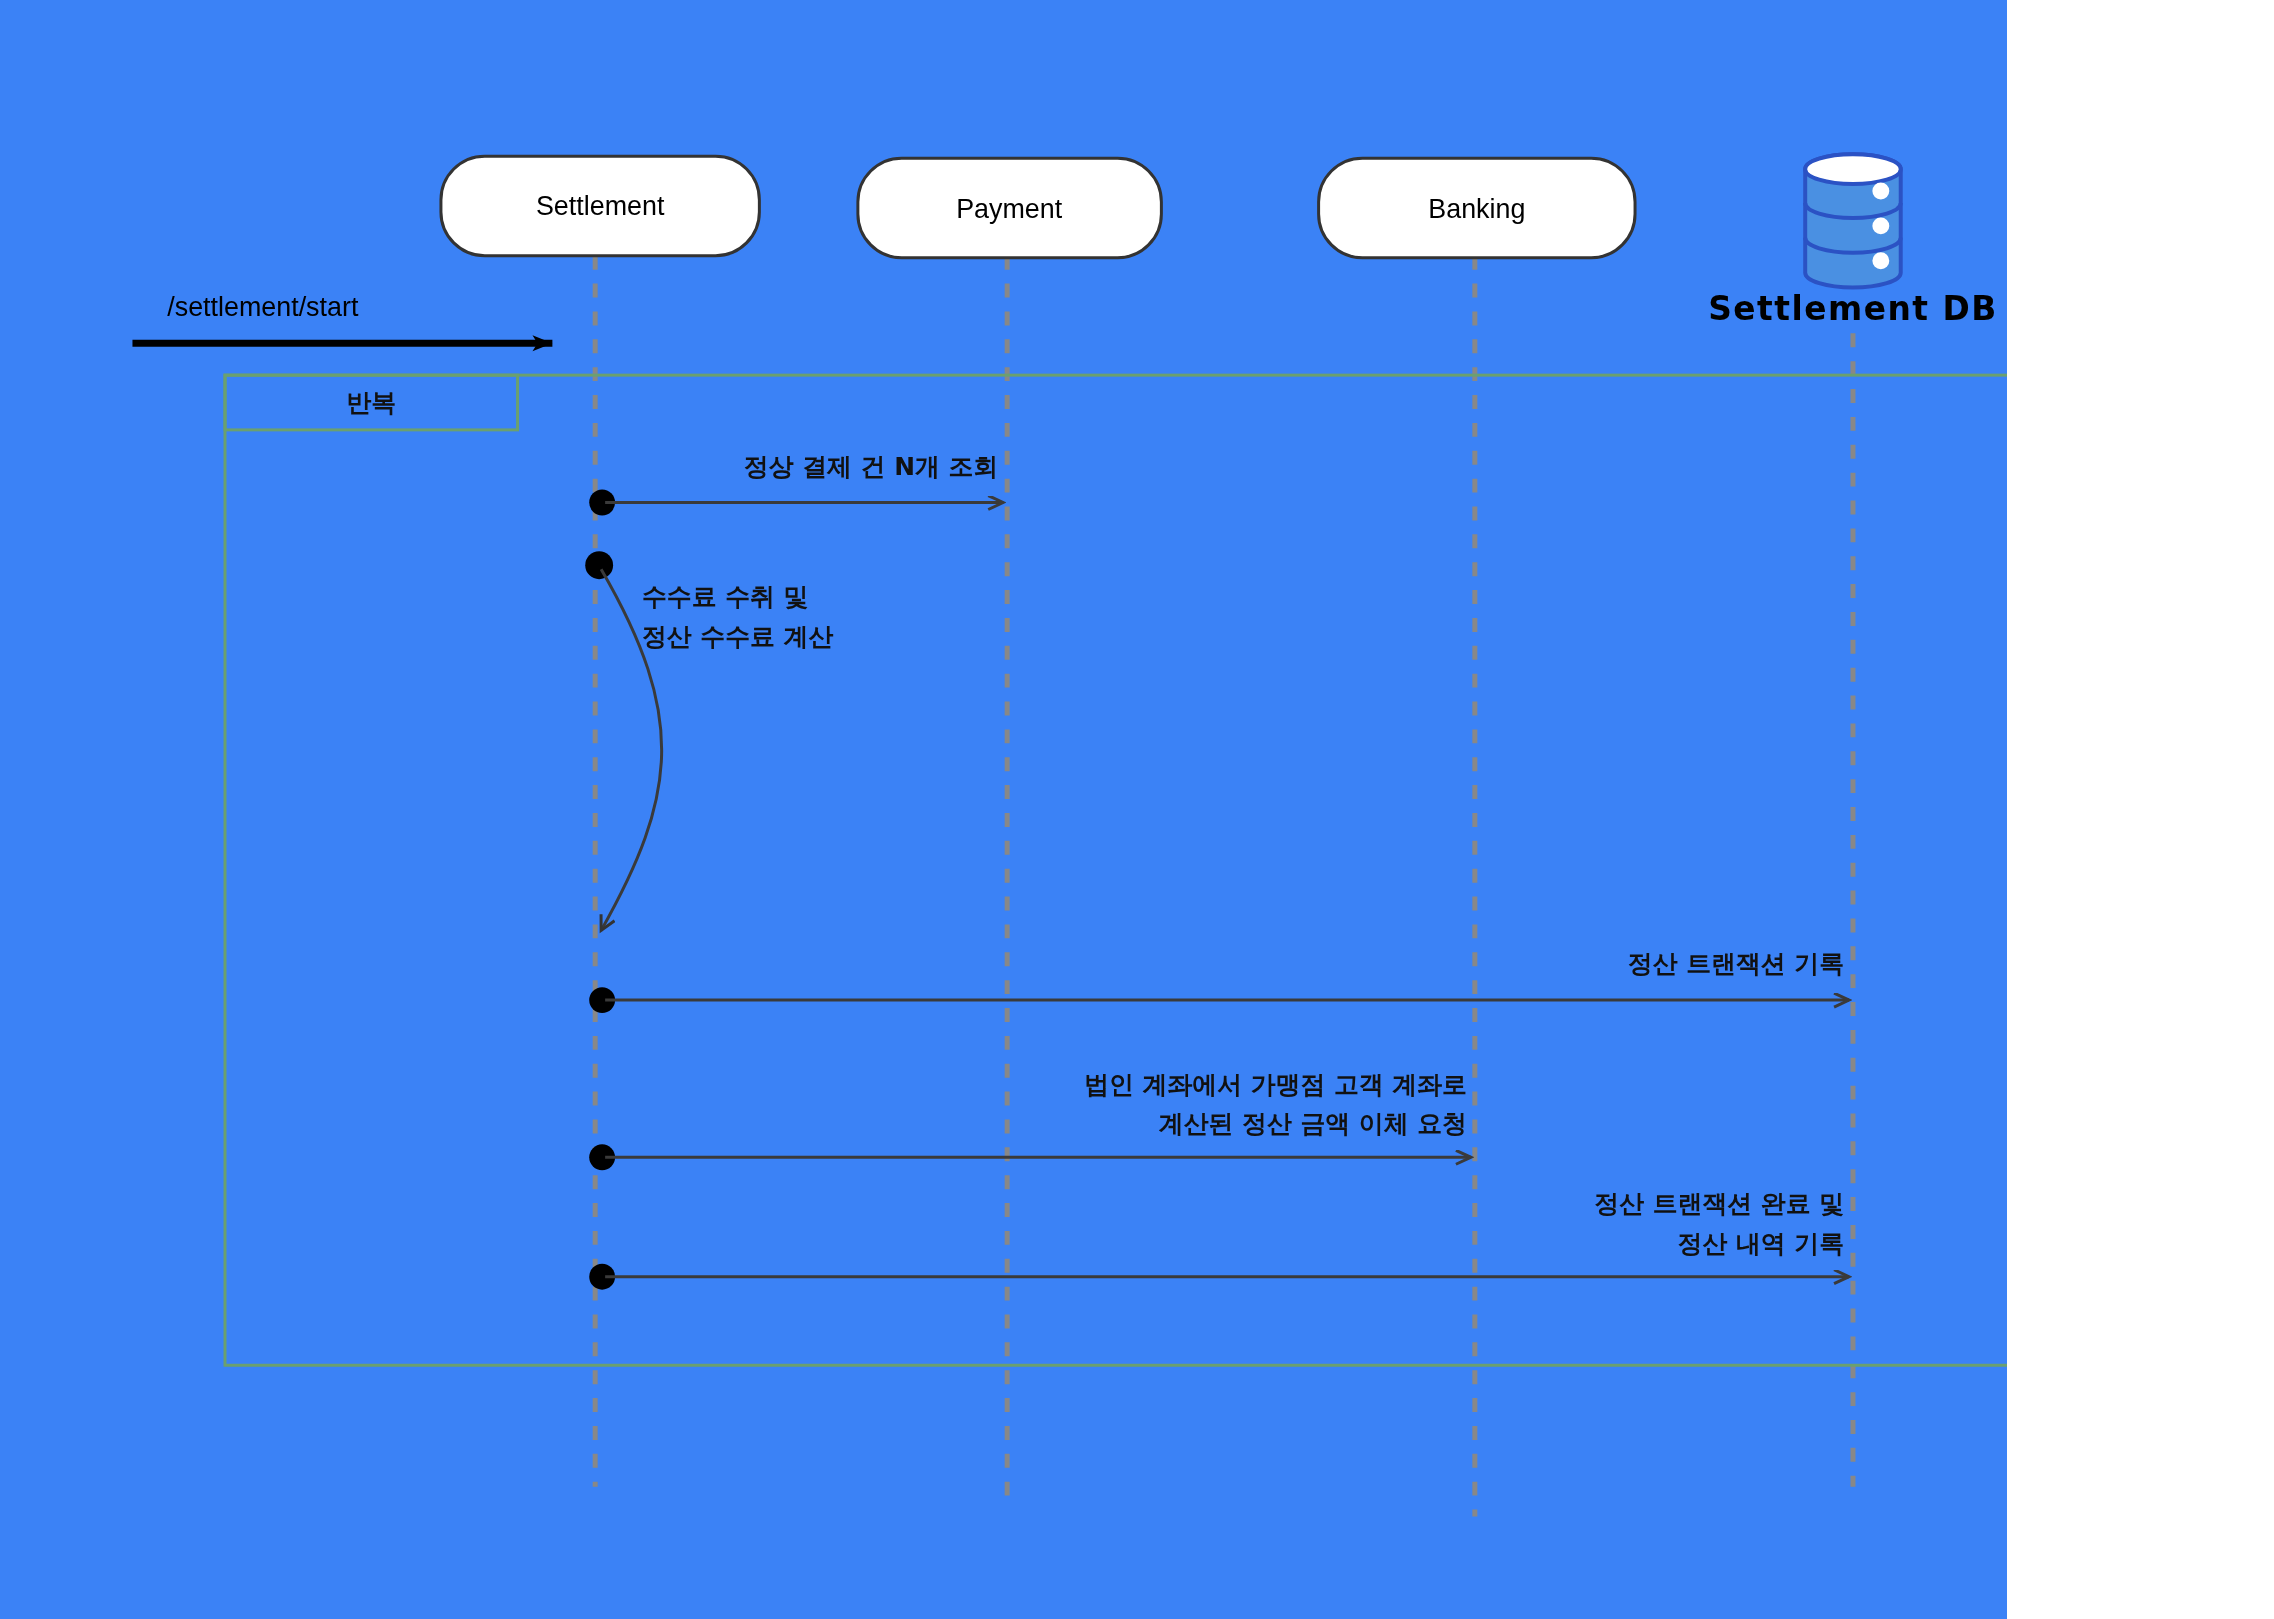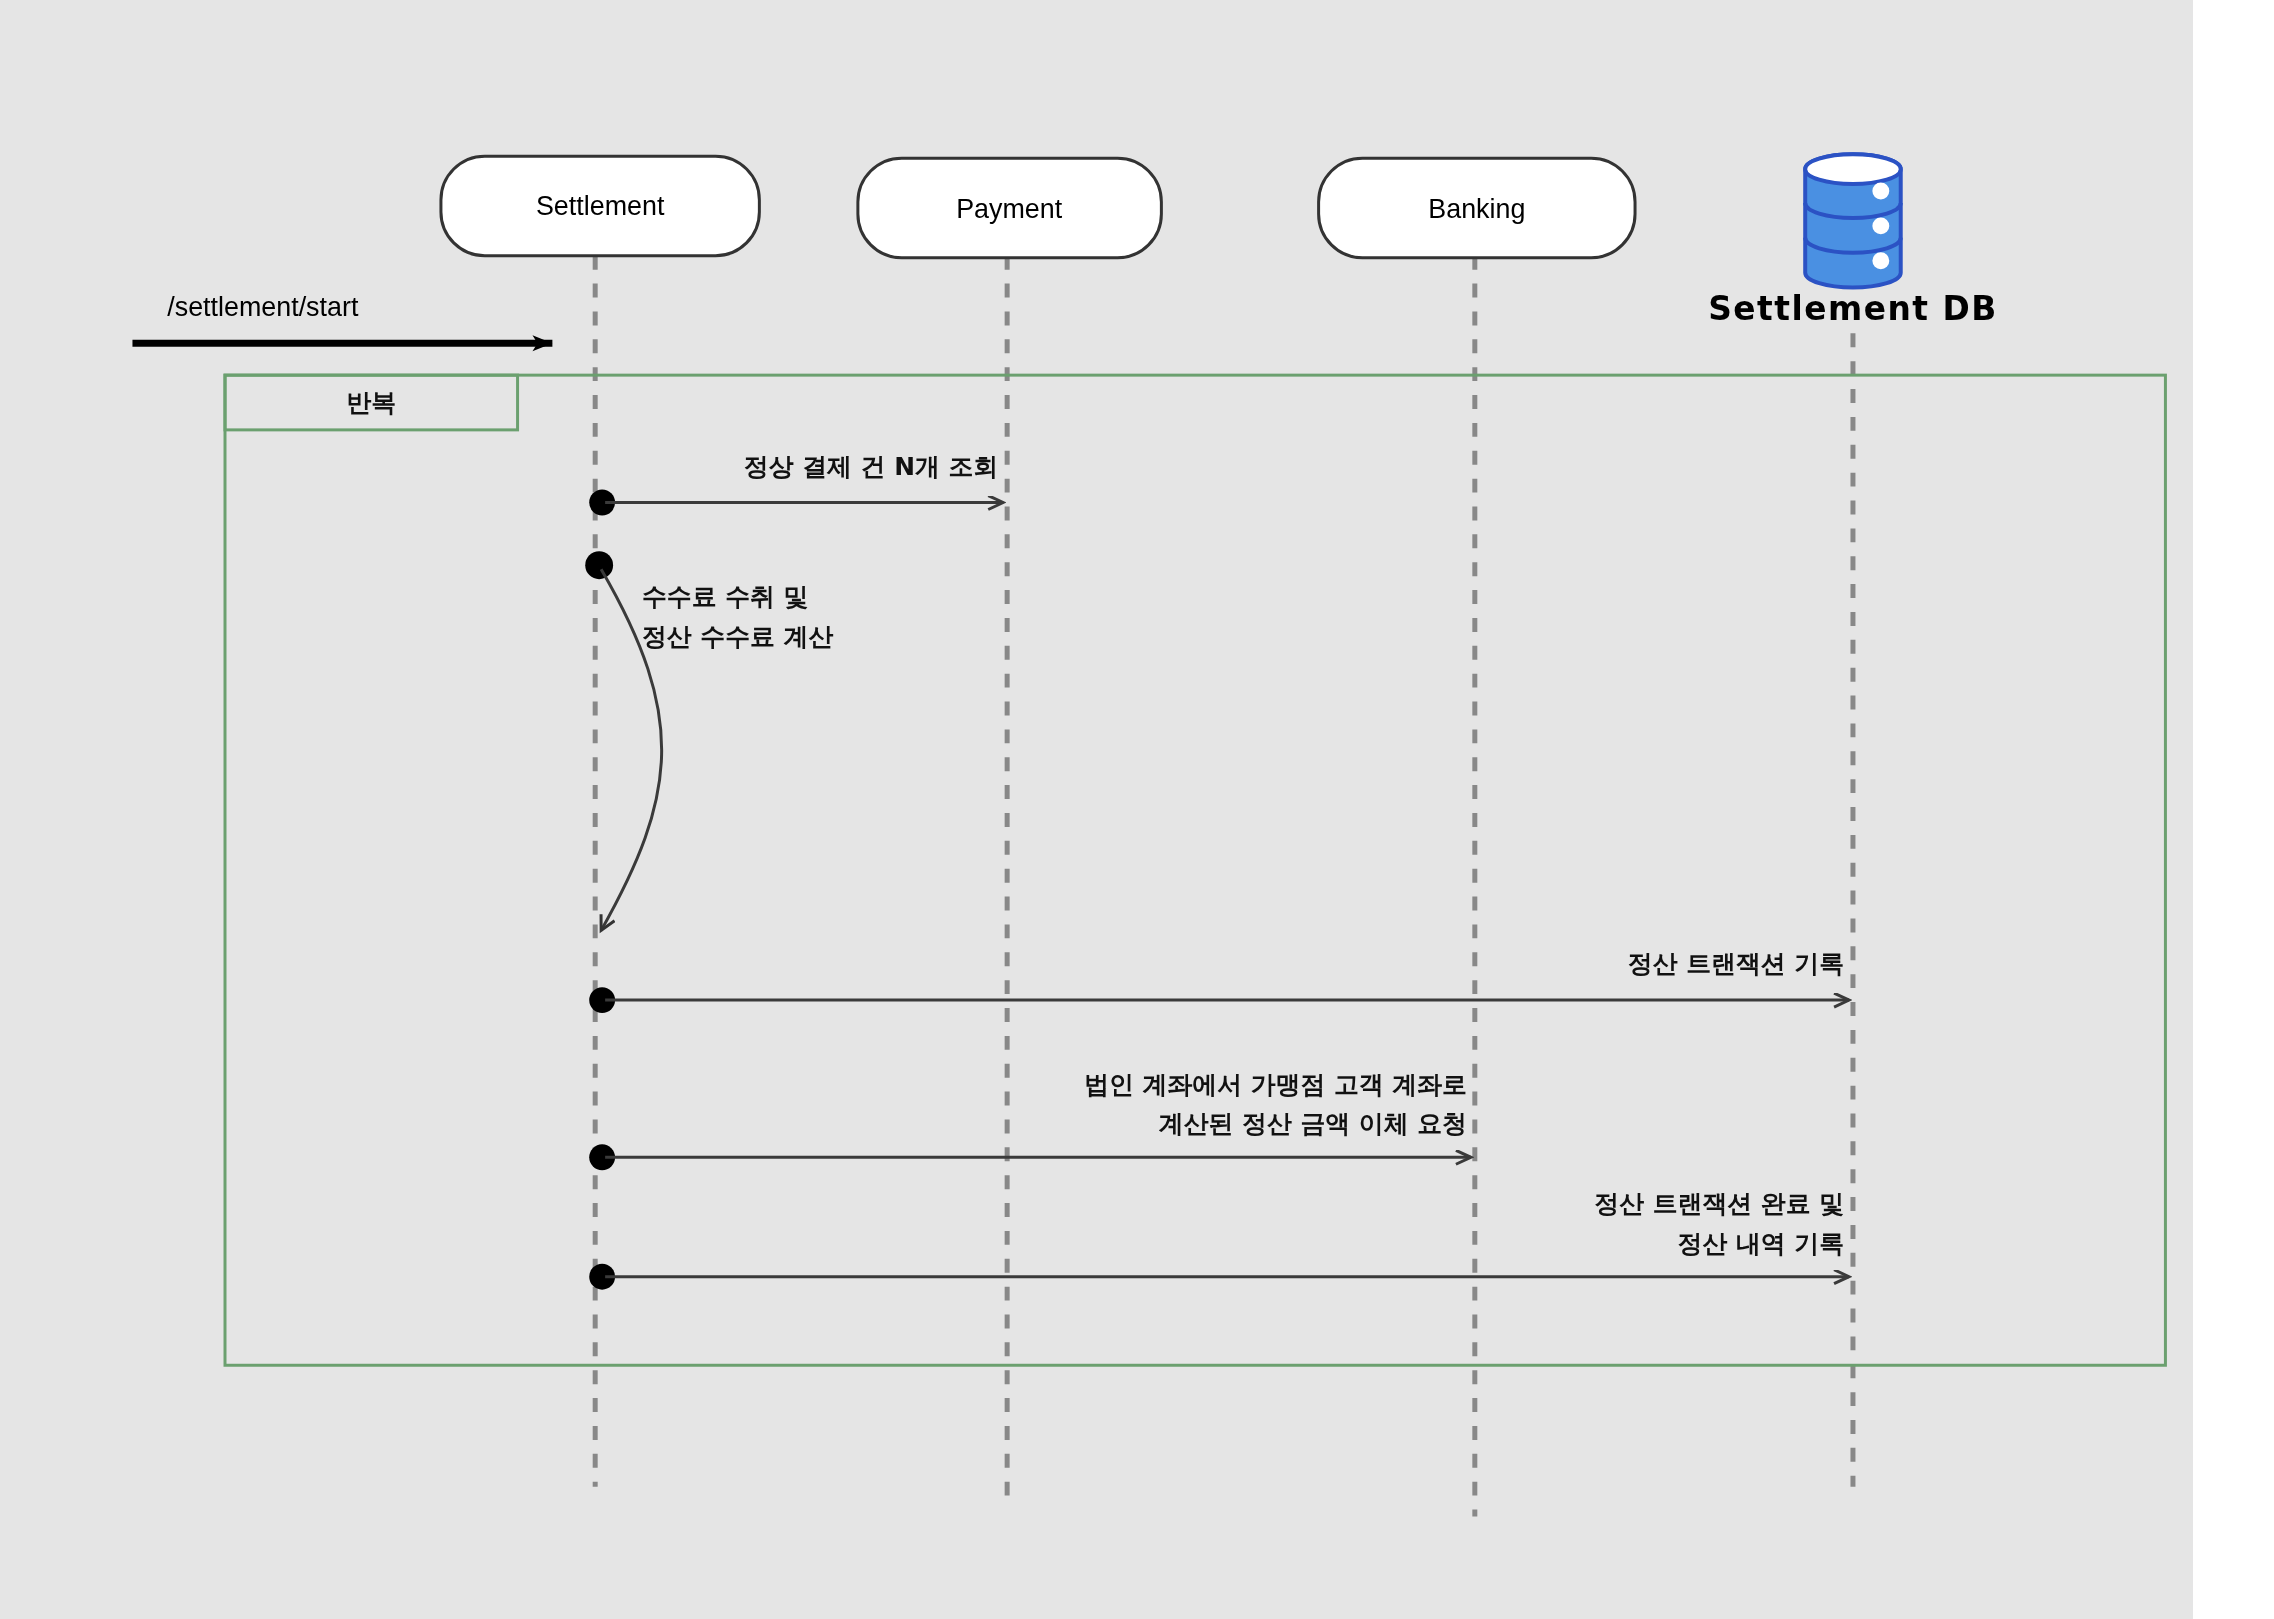--- a/index.html
+++ b/index.html
@@ -5,23 +5,23 @@
   html, body {
     margin: 0;
     padding: 0;
     background: #ffffff;
   }
   body {
     font-family: "Liberation Sans", sans-serif;
   }
   #canvas {
     position: relative;
-    width: 2193px;
+    width: 2007px;
     height: 1620px;
-    background: #e5e5e5;
+    background: #3b82f6;
     overflow: hidden;
   }
   #diagram-svg {
     position: absolute;
     left: 0;
     top: 0;
     width: 2275px;
     height: 1620px;
   }
   .participant-label {

